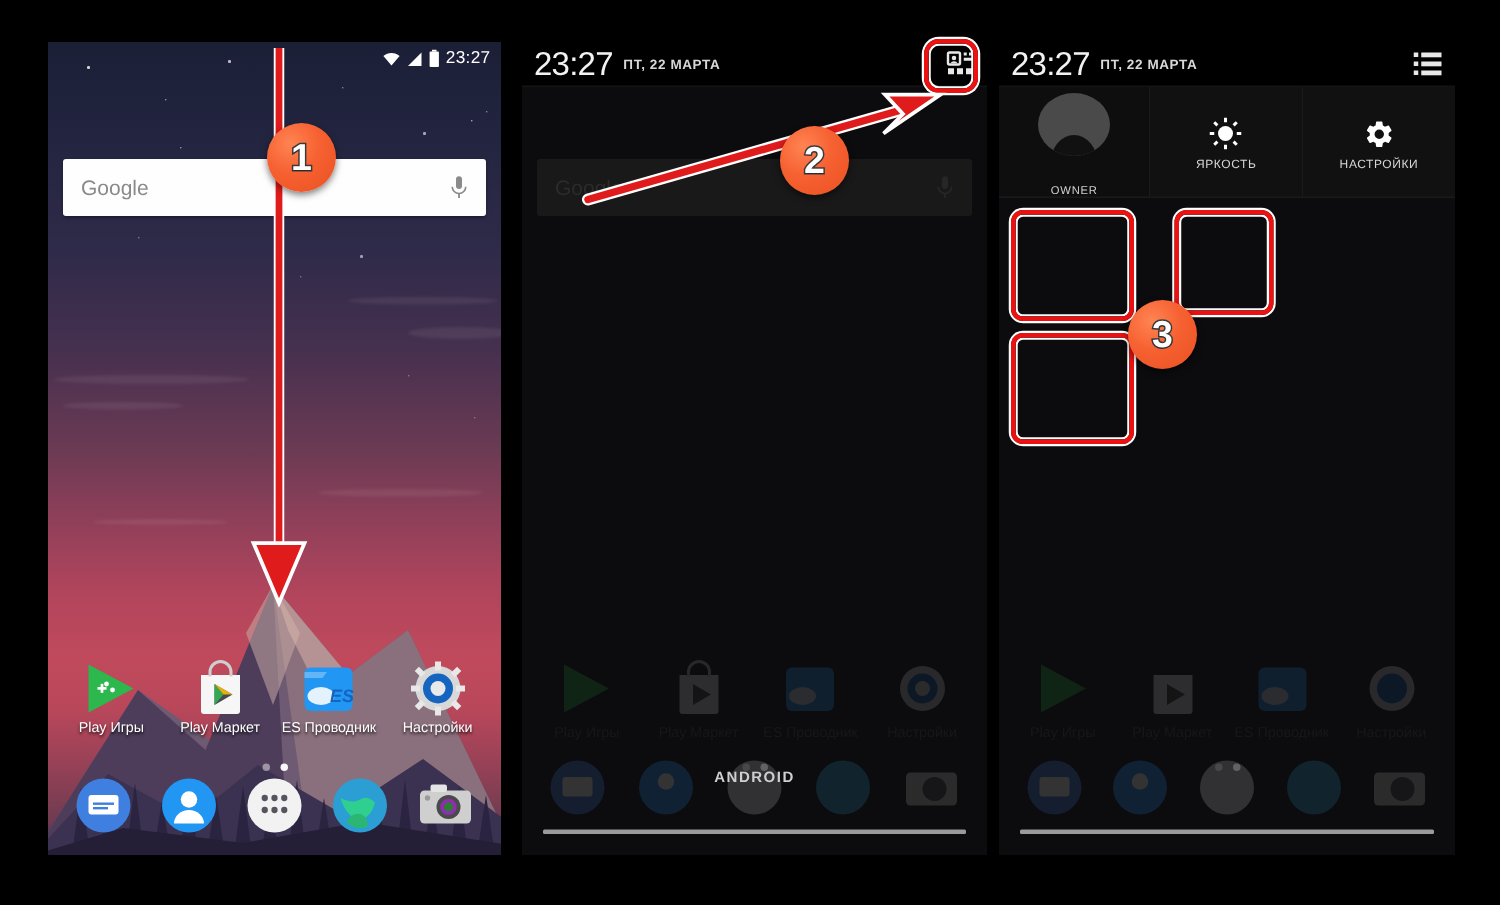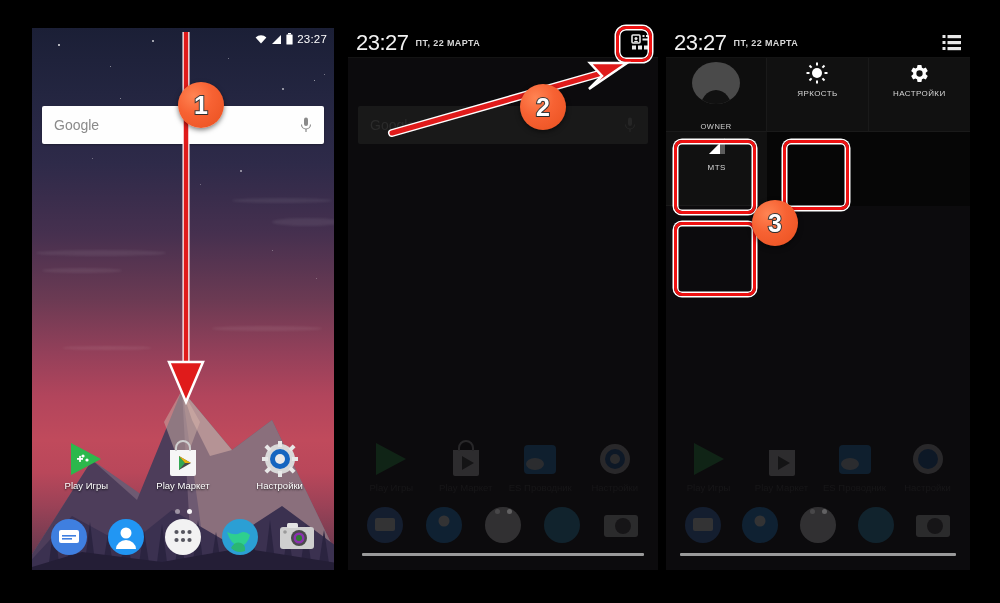--- a/index.html
+++ b/index.html
@@ -119,21 +119,21 @@
   .shade-date { color: #d8d8d8; font-size: 9px; font-weight: bold; margin-left: 7px; letter-spacing: 0.4px; }
   .shade-spacer { flex: 1; }
 
   
   .qs { position: absolute; top: 30px; left: 0; right: 0; background: #060606; }
   .qs-row { display: flex; }
   .qs-tile {
     width: 33.3333%; height: 74px;
     border-right: 1px solid #1a1a1a; border-bottom: 1px solid #1a1a1a;
     background: #111111;
-    display: flex; flex-direction: column; align-items: center; justify-content: flex-start;
+    display: flex; flex-direction: column; align-items: center; justify-content: center;
     position: relative;
   }
   .qs-tile:last-child { border-right: none; }
   .qs-icon { height: 30px; display: flex; align-items: center; justify-content: center; margin-bottom: 2px; }
   .qs-label {
     color: #d6d6d6; font-size: 8px; letter-spacing: 0.4px;
     text-align: center; text-transform: uppercase; padding: 0 2px; line-height: 1.1;
   }
   .qs-tile.off .qs-label { color: #6e6e6e; }
   .qs-tile.user { background: #0e0e0e; align-items: center; justify-content: center; padding-top: 4px; gap: 16px; }
@@ -274,20 +274,31 @@
               <polygon points="15,16 15,30 27,23" fill="#4a4a4a"></polygon>
               <polygon points="15,16 15,30 21,23" fill="#34a853"></polygon>
               <polygon points="15,16 21,23 27,23" fill="#fbbc05" opacity="0.9"></polygon>
             </svg>
           </div>
           <div class="applabel">Play Маркет</div>
         </div>
         <div class="appitem">
           <div class="appicon">
             <svg viewBox="0 0 38 38" width="38" height="38">
+              <rect x="3" y="5" width="32" height="29" rx="4" fill="#2196f3"></rect>
+              <path d="M3 12 h12 l3 -4 h-15 z" fill="#64b5f6"></path>
+              <ellipse cx="14" cy="24" rx="9" ry="6" fill="#e3f2fd"></ellipse>
+              <text x="20" y="28" font-family="Liberation Sans" font-size="12" font-weight="bold" font-style="italic" fill="#1565c0">ES</text>
+            </svg>
+          </div>
+          <div class="applabel">ES Проводник</div>
+        </div>
+        <div class="appitem">
+          <div class="appicon">
+            <svg viewBox="0 0 38 38" width="38" height="38">
               <g fill="#d8d8d8">
                 <circle cx="19" cy="19" r="15"></circle>
               </g>
               <g fill="#e8e8e8">
                 <rect x="17" y="1" width="4" height="6"></rect>
                   <rect x="17" y="31" width="4" height="6"></rect>
                 <rect x="1" y="17" width="6" height="4"></rect>
                   <rect x="31" y="17" width="6" height="4"></rect>
                 <rect x="5" y="5" width="4" height="6" transform="rotate(-45 7 8)"></rect>
                 <rect x="29" y="27" width="4" height="6" transform="rotate(-45 31 30)"></rect>
@@ -433,20 +444,21 @@
           </svg>
           <svg width="38" height="38" viewBox="0 0 38 38">
             <circle cx="19" cy="19" r="18" fill="#2b9fd4"></circle>
           </svg>
           <svg width="38" height="38" viewBox="0 0 38 38">
             <rect x="2" y="9" width="34" height="22" rx="3" fill="#cfcfcf"></rect>
               <circle cx="21" cy="20" r="8" fill="#4a4a4a"></circle>
           </svg>
         </div>
 
+        <div class="android-word">ANDROID</div>
         <div class="navbar-line"></div>
       </div>
 
       <div class="shade-header">
         <span class="shade-time">23:27</span>
         <span class="shade-date">ПТ, 22 МАРТА</span>
         <span class="shade-spacer"></span>
         <svg width="20" height="20" viewBox="0 0 20 20">
           <rect x="2" y="2" width="8" height="8" rx="1" fill="none" stroke="#e8e8e8" stroke-width="1.6"></rect>
           <circle cx="6" cy="5.6" r="1.5" fill="#e8e8e8"></circle>
@@ -581,29 +593,20 @@
             <div class="qs-icon">
               <svg width="21" height="21" viewBox="0 0 24 24">
                 <path fill="#ffffff" d="M19.14 12.94a7.07 7.07 0 0 0 0-1.88l2.03-1.58a.5.5 0 0 0 .12-.64l-1.92-3.32a.5.5 0 0 0-.6-.22l-2.39.96a7 7 0 0 0-1.62-.94l-.36-2.54a.5.5 0 0 0-.5-.42h-3.84a.5.5 0 0 0-.5.42l-.36 2.54a7 7 0 0 0-1.62.94l-2.39-.96a.5.5 0 0 0-.6.22L2.67 8.84a.5.5 0 0 0 .12.64l2.03 1.58a7.07 7.07 0 0 0 0 1.88l-2.03 1.58a.5.5 0 0 0-.12.64l1.92 3.32a.5.5 0 0 0 .6.22l2.39-.96a7 7 0 0 0 1.62.94l.36 2.54a.5.5 0 0 0 .5.42h3.84a.5.5 0 0 0 .5-.42l.36-2.54a7 7 0 0 0 1.62-.94l2.39.96a.5.5 0 0 0 .6-.22l1.92-3.32a.5.5 0 0 0-.12-.64zM12 15.6A3.6 3.6 0 1 1 15.6 12 3.6 3.6 0 0 1 12 15.6"></path>
               </svg>
             </div>
             <div class="qs-label">НАСТРОЙКИ</div>
           </div>
         </div>
 
         <div class="qs-row">
-          <div class="qs-tile">
-            <div class="qs-icon">
-              <svg width="24" height="20" viewBox="0 0 24 20">
-                <polygon points="20,1 20,17 4,17" fill="#5c5c5c"></polygon>
-                <polygon points="15,6 15,17 4,17" fill="#ffffff"></polygon>
-              </svg>
-            </div>
-            <div class="qs-label">MTS</div>
-          </div>
         </div>
 
         <div class="qs-row">
         </div>
       </div>
     </div>
 
     <div class="hl" style="left:8px;top:140px;width:82px;height:74px"></div>
     <div class="hl" style="left:117px;top:140px;width:66px;height:70px"></div>
     <div class="hl" style="left:8px;top:222px;width:82px;height:74px"></div>

